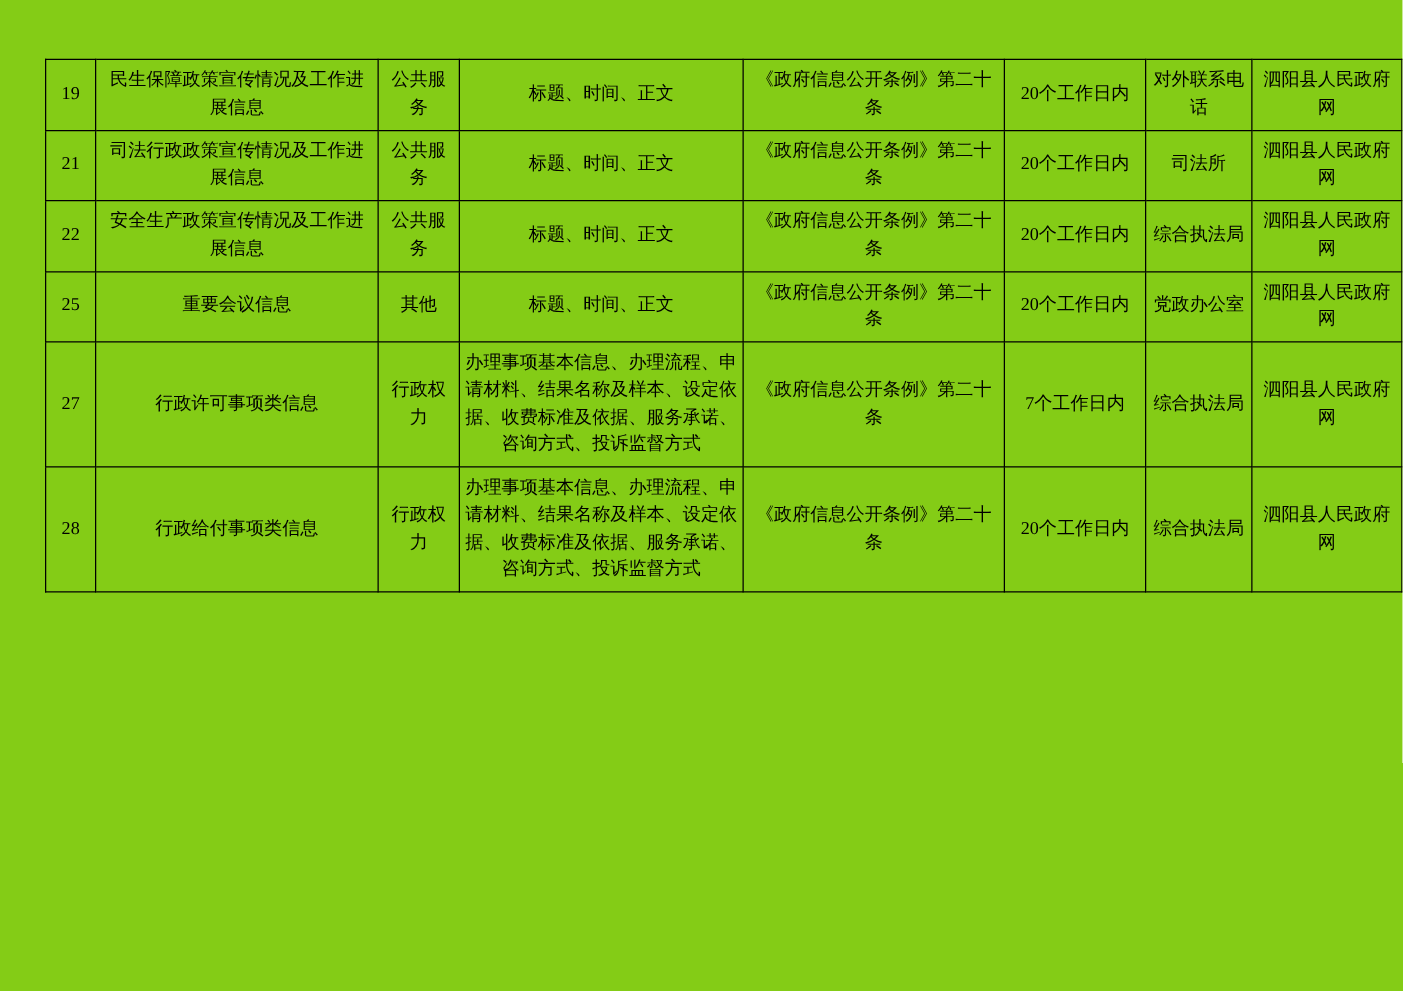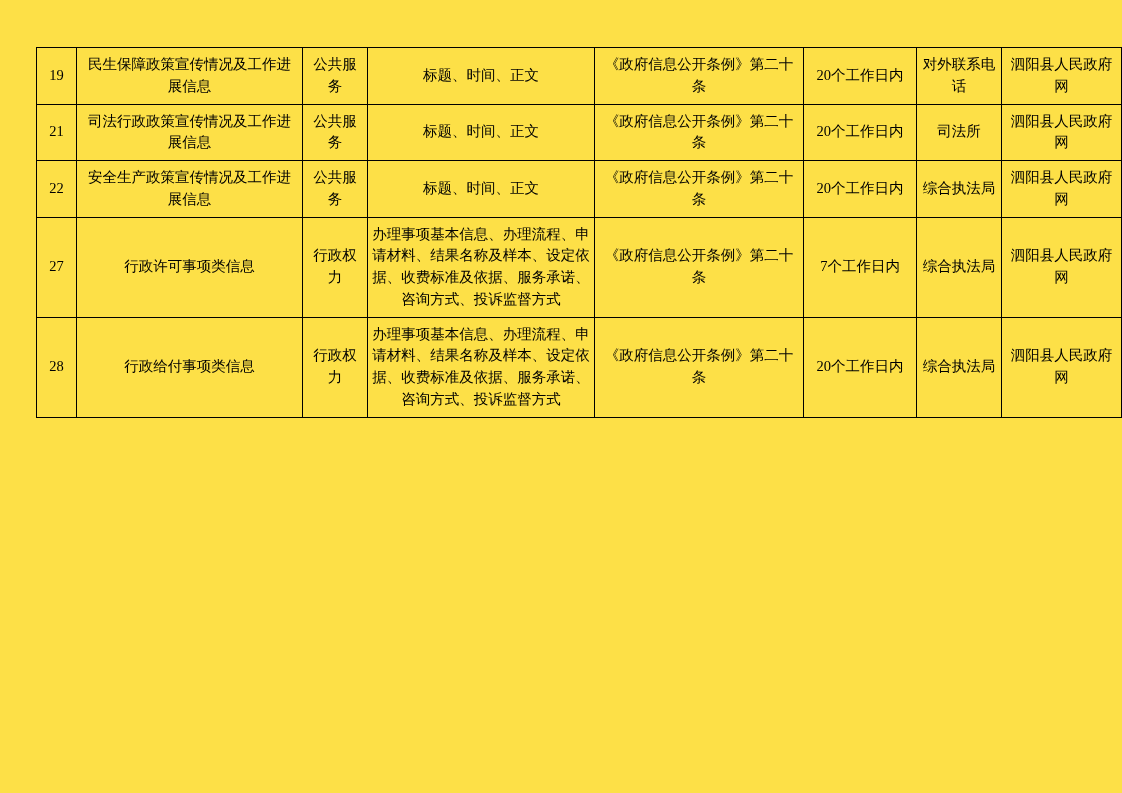--- a/index.html
+++ b/index.html
@@ -14,21 +14,21 @@
     color: #000000;
     position: relative;
     overflow: hidden;
   }
   .page {
     position: absolute;
     left: 0;
     top: 0;
     width: 1122px;
     height: 793px;
-    background: #fde047;
+    background: #84cc16;
   }
   .table-wrap {
     position: absolute;
     left: 36px;
     top: 47px;
     width: 1050px;
   }
   table.doc-table {
     border-collapse: collapse;
     width: 1050px;
@@ -102,20 +102,30 @@
           <td class="cell-index">22</td>
           <td class="cell-name">安全生产政策宣传情况及工作进展信息</td>
           <td class="cell-category">公共服务</td>
           <td class="cell-content">标题、时间、正文</td>
           <td class="cell-basis">《政府信息公开条例》第二十条</td>
           <td class="cell-time">20个工作日内</td>
           <td class="cell-dept">综合执法局</td>
           <td class="cell-channel">泗阳县人民政府网</td>
         </tr>
         <tr>
+          <td class="cell-index">25</td>
+          <td class="cell-name">重要会议信息</td>
+          <td class="cell-category">其他</td>
+          <td class="cell-content">标题、时间、正文</td>
+          <td class="cell-basis">《政府信息公开条例》第二十条</td>
+          <td class="cell-time">20个工作日内</td>
+          <td class="cell-dept">党政办公室</td>
+          <td class="cell-channel">泗阳县人民政府网</td>
+        </tr>
+        <tr>
           <td class="cell-index">27</td>
           <td class="cell-name">行政许可事项类信息</td>
           <td class="cell-category">行政权力</td>
           <td class="cell-content">办理事项基本信息、办理流程、申请材料、结果名称及样本、设定依据、收费标准及依据、服务承诺、咨询方式、投诉监督方式</td>
           <td class="cell-basis">《政府信息公开条例》第二十条</td>
           <td class="cell-time">7个工作日内</td>
           <td class="cell-dept">综合执法局</td>
           <td class="cell-channel">泗阳县人民政府网</td>
         </tr>
         <tr>

